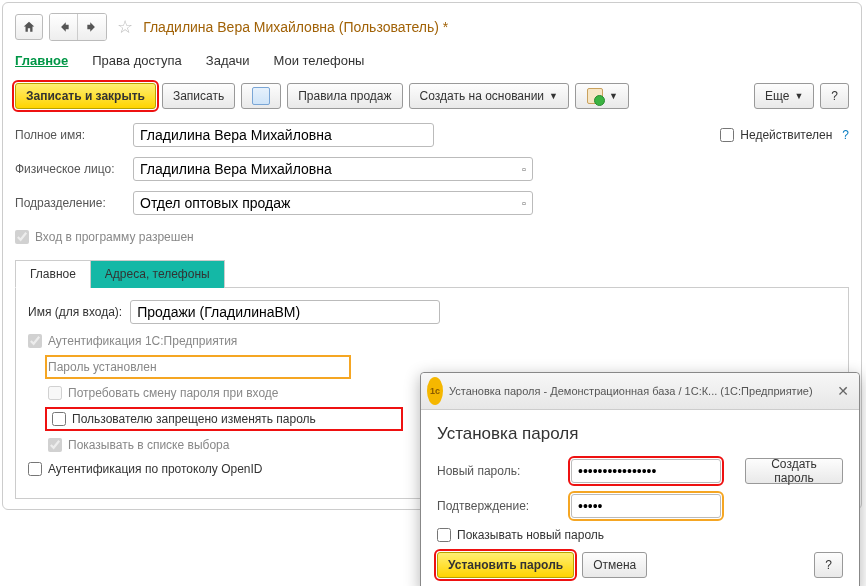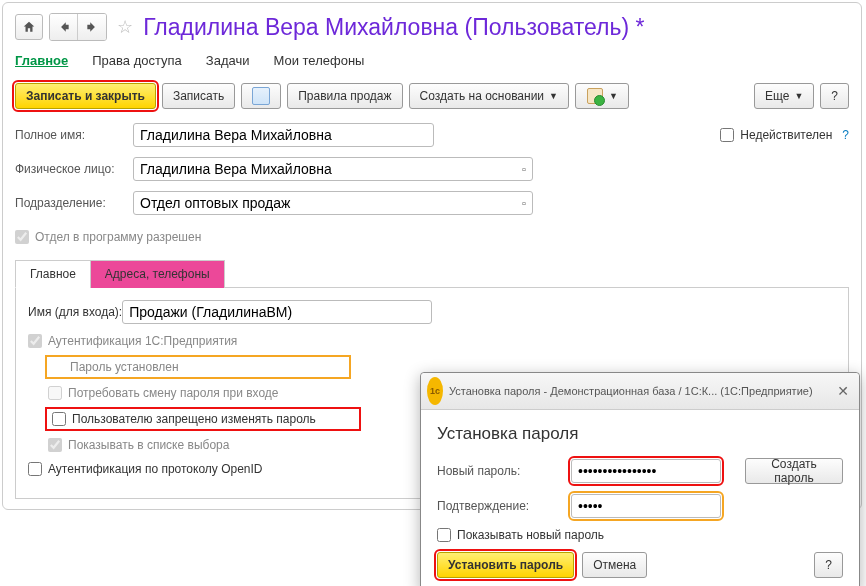--- a/index.html
+++ b/index.html
@@ -4,46 +4,46 @@
 <style>
 * { box-sizing: border-box; margin: 0; padding: 0; }
 body { font-family: Arial, sans-serif; font-size: 12px; color: #333; background: #fff; position: relative; width: 866px; height: 586px; overflow: hidden; }
 .window { border: 1px solid #ccc; border-radius: 6px; padding: 10px 12px; width: 860px; margin: 2px; background: #fff; }
 .titlebar { display: flex; align-items: center; gap: 6px; margin-bottom: 8px; }
 .icon-btn { border: 1px solid #bbb; border-radius: 3px; background: linear-gradient(#fff,#eee); height: 26px; min-width: 28px; display: inline-flex; align-items: center; justify-content: center; cursor: pointer; font-size: 13px; padding: 0 6px; }
 .nav-group { display: inline-flex; border: 1px solid #bbb; border-radius: 3px; overflow: hidden; }
 .nav-group .icon-btn { border: none; border-right: 1px solid #ccc; border-radius: 0; }
 .nav-group .icon-btn:last-child { border-right: none; }
 .star { color: #bbb; font-size: 18px; padding: 0 4px; }
-.title { font-size: 23px; color: #6d28d9; }
+.title { font-size: 14px; color: #a16207; }
 .tabs-top { display: flex; gap: 24px; border-bottom: 1px solid transparent; margin-bottom: 10px; padding: 4px 0; font-size: 13px; }
 .tabs-top .tab { color: #333; cursor: pointer; }
 .tabs-top .tab.active { color: #009646; font-weight: bold; text-decoration: underline; }
 .toolbar { display: flex; align-items: center; gap: 6px; margin-bottom: 14px; }
 .btn { border: 1px solid #999; border-radius: 3px; background: linear-gradient(#fdfdfd,#e9e9e9); height: 26px; padding: 0 10px; display: inline-flex; align-items: center; cursor: pointer; font-size: 12px; color: #333; }
 .btn-primary { background: linear-gradient(#ffef73,#ffd400); border-color: #b8a300; font-weight: bold; }
 .btn .caret { margin-left: 5px; font-size: 9px; }
 .toolbar .spacer { flex: 1; }
 .hl-red { outline: 2px solid #e11; outline-offset: 1px; }
 .hl-orange { outline: 2px solid #f5a623; outline-offset: 1px; }
 .row { display: flex; align-items: center; margin-bottom: 10px; min-height: 24px; }
 .row label.fl { color: #555; min-width: 118px; }
 .input { border: 1px solid #bbb; border-radius: 3px; height: 24px; padding: 0 6px; background: #fff; display: flex; align-items: center; flex: 1; }
 .input input { border: none; outline: none; width: 100%; font-size: 14px; font-family: inherit; }
 .input .open-icon { font-size: 11px; color: #666; padding-left: 4px; cursor: pointer; }
 .check { display: inline-flex; align-items: center; gap: 6px; }
 .check input[type=checkbox] { width: 14px; height: 14px; }
 .check.gray { color: #888; }
 .link-q { color: #0a7dc1; text-decoration: none; margin-left: 4px; }
 .inner-tabs { display: flex; border-bottom: 1px solid #ccc; margin-top: 6px; }
-.inner-tabs .itab { border: 1px solid #ccc; border-bottom: none; background: #ec4899; padding: 6px 14px; margin-right: -1px; cursor: pointer; position: relative; top: 1px; }
+.inner-tabs .itab { border: 1px solid #ccc; border-bottom: none; background: #14b8a6; padding: 6px 14px; margin-right: -1px; cursor: pointer; position: relative; top: 1px; }
 .inner-tabs .itab.active { background: #fff; border-bottom: 1px solid #fff; }
 .tab-body { border: 1px solid #ccc; border-top: none; padding: 12px; }
 .indent { margin-left: 20px; }
-.field-row { display: flex; align-items: center; margin-bottom: 10px; }
+.field-row { display: flex; align-items: center; gap: 8px; margin-bottom: 10px; }
 .dialog { position: absolute; top: 372px; left: 420px; width: 440px; border: 1px solid #888; border-radius: 4px; background: #fff; box-shadow: 0 4px 16px rgba(0,0,0,0.3); }
 .dialog .dlg-titlebar { display: flex; align-items: center; background: linear-gradient(#f7f7f7,#e7e7e7); padding: 4px 6px; font-size: 11px; border-bottom: 1px solid #ccc; border-radius: 4px 4px 0 0; }
 .dlg-titlebar .icon-1c { width: 16px; height: 28px; background: #f5b700; border-radius: 50%; margin-right: 6px; display: inline-flex; align-items: center; justify-content: center; font-size: 9px; color: #8a5a00; font-weight: bold; }
 .dlg-titlebar .dlg-title { flex: 1; color: #555; }
 .dlg-titlebar .dlg-close { cursor: pointer; color: #666; font-size: 14px; padding: 0 4px; }
 .dlg-body { padding: 14px 16px 12px; }
 .dlg-body h2 { font-size: 17px; font-weight: normal; margin-bottom: 14px; }
 .dlg-row { display: flex; align-items: center; gap: 24px; margin-bottom: 10px; }
 .dlg-row label { min-width: 110px; color: #555; }
 .dlg-row .input { width: 150px; flex: none; }
@@ -136,21 +136,21 @@
     <label class="fl">Подразделение:</label>
     <div class="input" style="max-width:400px">
       <input value="Отдел оптовых продаж" style="">
       <span class="open-icon">▫</span>
     </div>
   </div>
 
   <div class="row">
     <span class="check gray">
       <input type="checkbox" checked="" disabled="" style="">
-      <span>Отдел в программу разрешен</span>
+      <span>Вход в программу разрешен</span>
     </span>
   </div>
 
   <div class="inner-tabs">
     <div class="itab active">Главное</div>
     <div class="itab">Адреса, телефоны</div>
   </div>
 
   <div class="tab-body">
     <div class="field-row">
@@ -160,32 +160,32 @@
         </div>
     </div>
 
     <div class="field-row">
       <span class="check gray">
         <input type="checkbox" checked="" disabled="" style="">
         <span>Аутентификация 1С:Предприятия</span>
       </span>
     </div>
 
-    <div class="field-row indent hl-orange" style="width:300px;padding:2px 22px;">
+    <div class="field-row indent hl-orange" style="width:300px;padding:2px 0;">
       <span style="color:#888">Пароль установлен</span>
     </div>
 
     <div class="field-row indent">
       <span class="check gray">
         <input type="checkbox" disabled="" style="">
         <span>Потребовать смену пароля при входе</span>
       </span>
     </div>
 
-    <div class="field-row indent hl-red" style="width:310px;padding:2px 4px;">
+    <div class="field-row indent hl-red" style="width:352px;padding:2px 4px;">
       <span class="check">
         <input type="checkbox" style="">
         <span>Пользователю запрещено изменять пароль</span>
       </span>
     </div>
 
     <div class="field-row indent">
       <span class="check gray">
         <input type="checkbox" checked="" disabled="" style="">
         <span>Показывать в списке выбора</span>

